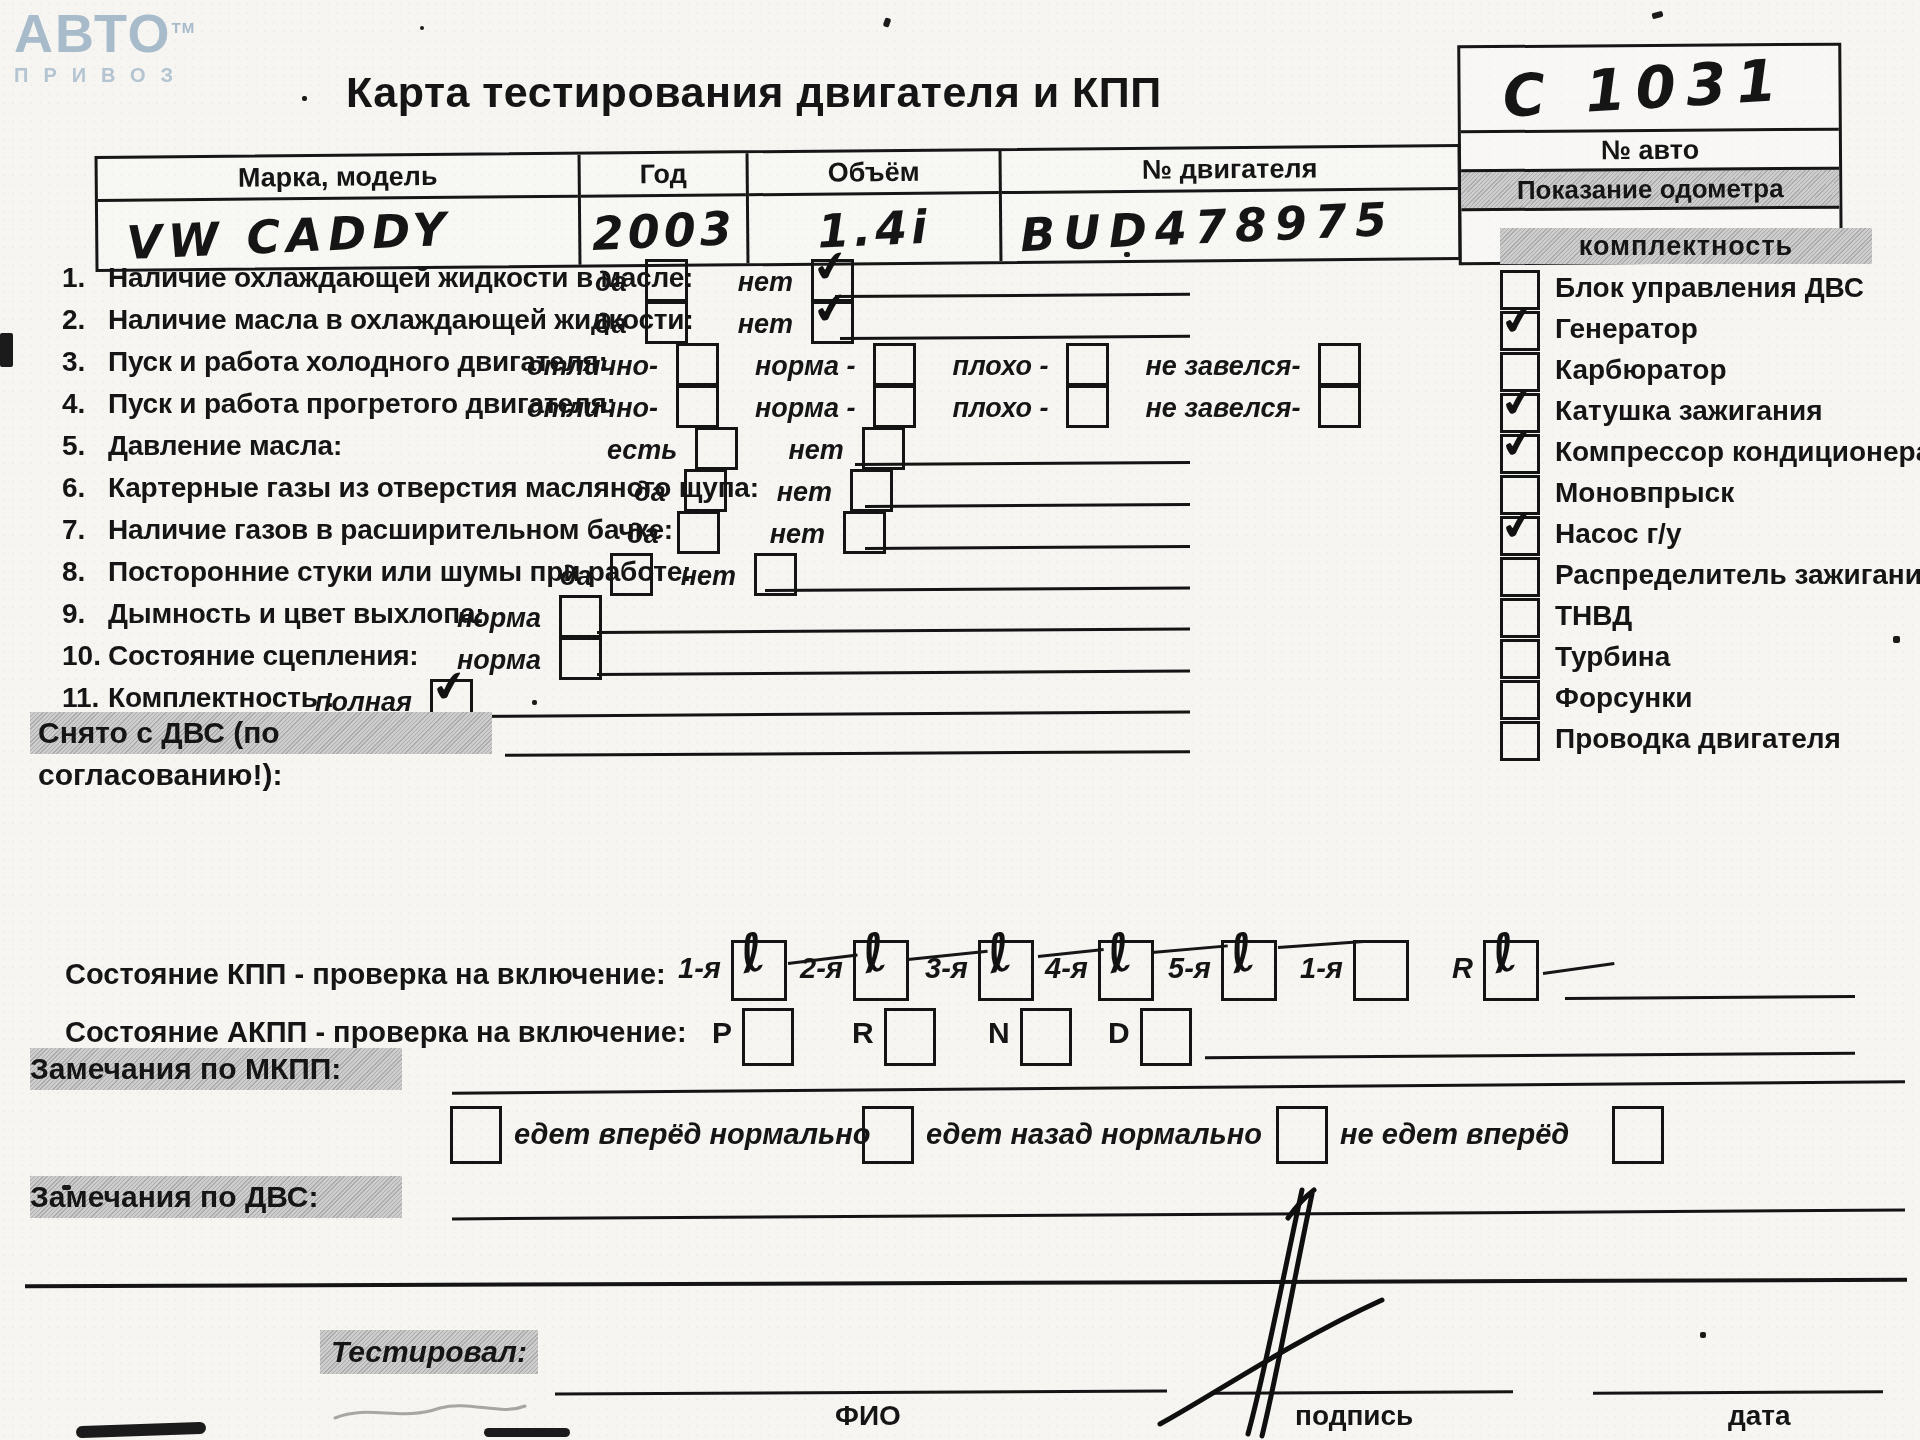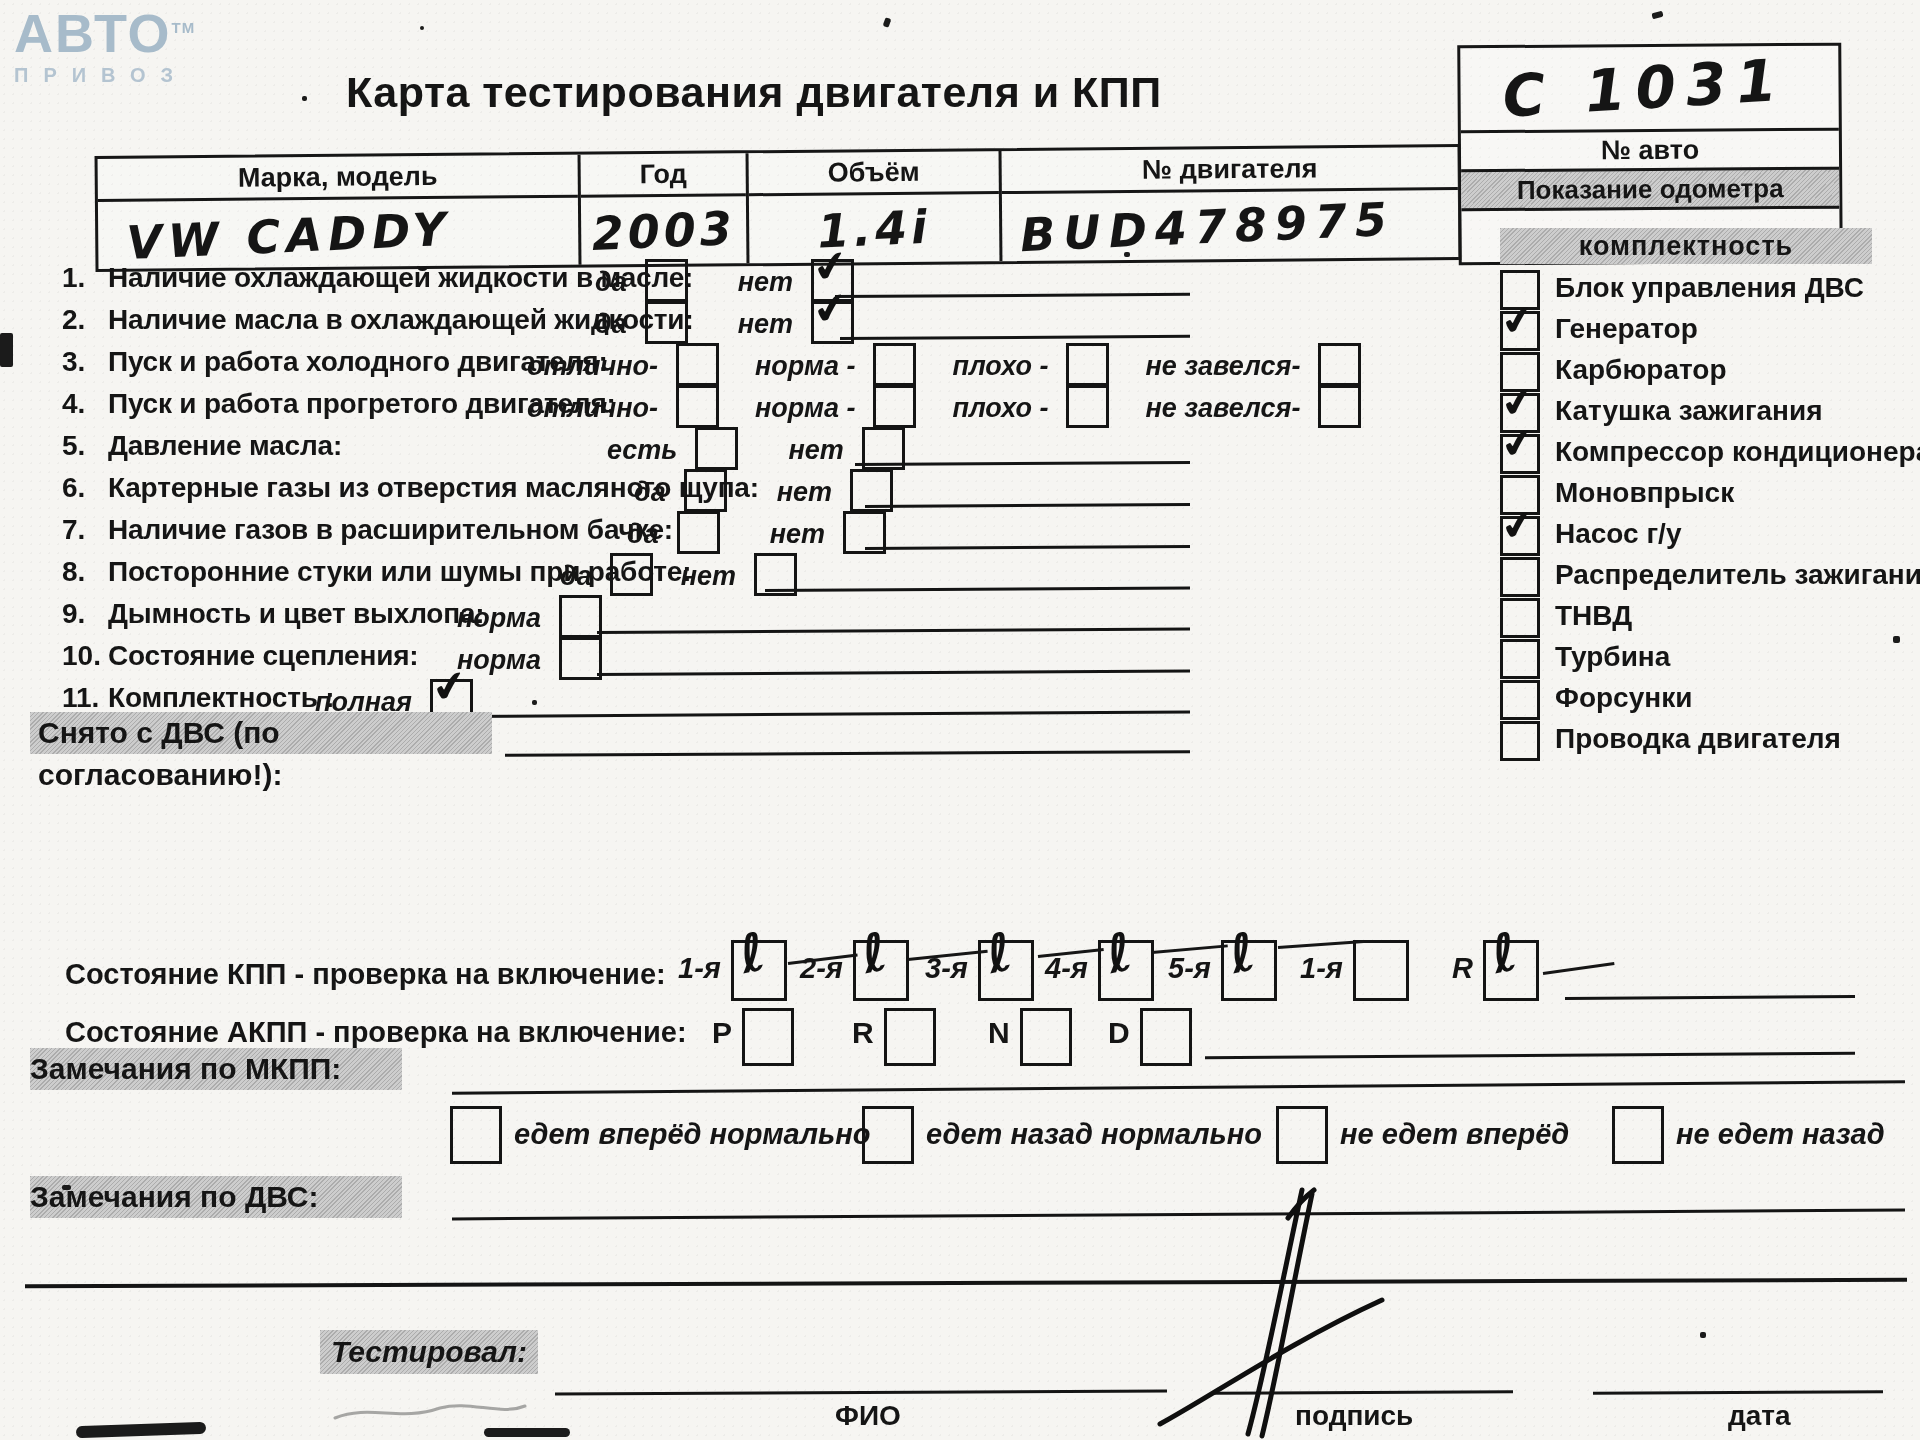--- a/index.html
+++ b/index.html
@@ -455,21 +455,20 @@
       <div class="ak">
         <span class="abox"></span>
         <span class="albl">едет назад нормально</span>
       </div>
       <div class="ak">
         <span class="abox"></span>
         <span class="albl">не едет вперёд</span>
       </div>
       <div class="ak">
         <span class="abox"></span>
-        <span class="albl">не едет назад</span>
       </div>
     </div>
   <div class="rem-bar shade dvs-bar">Замечания по ДВС:</div>
   <div class="line dvs-line"></div>
 
   <div class="line full-line"></div>
 
   <div class="comp-head shade">комплектность</div>
   <div id="comp-list">
       <div class="citem" style="top: 0px;">

